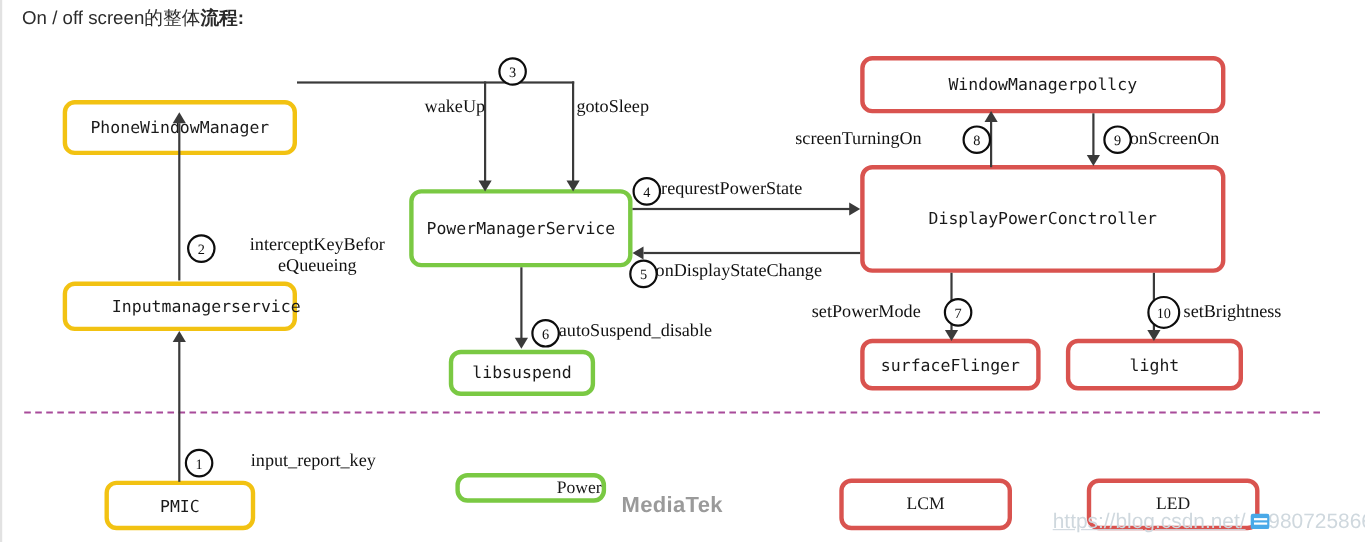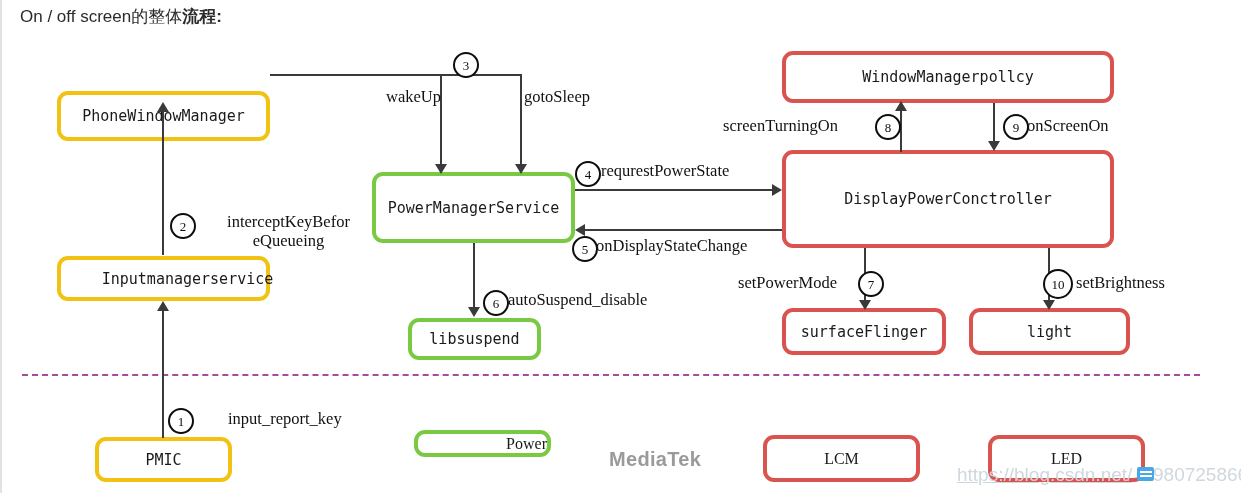--- a/index.html
+++ b/index.html
@@ -150,21 +150,20 @@
 
   
   .mediatek {
     position: absolute;
     font-family: "Liberation Sans", "DejaVu Sans", sans-serif;
     font-weight: bold;
     font-size: 20px;
     color: #9a9a9a;
     letter-spacing: 0.3px;
     white-space: nowrap;
-    margin-left: 44px;
   }
 
   
   .watermark {
     position: absolute;
     font-family: "Liberation Sans", "DejaVu Sans", sans-serif;
     font-size: 19px;
     color: #cfd8de;
     white-space: nowrap;
     z-index: 9;

